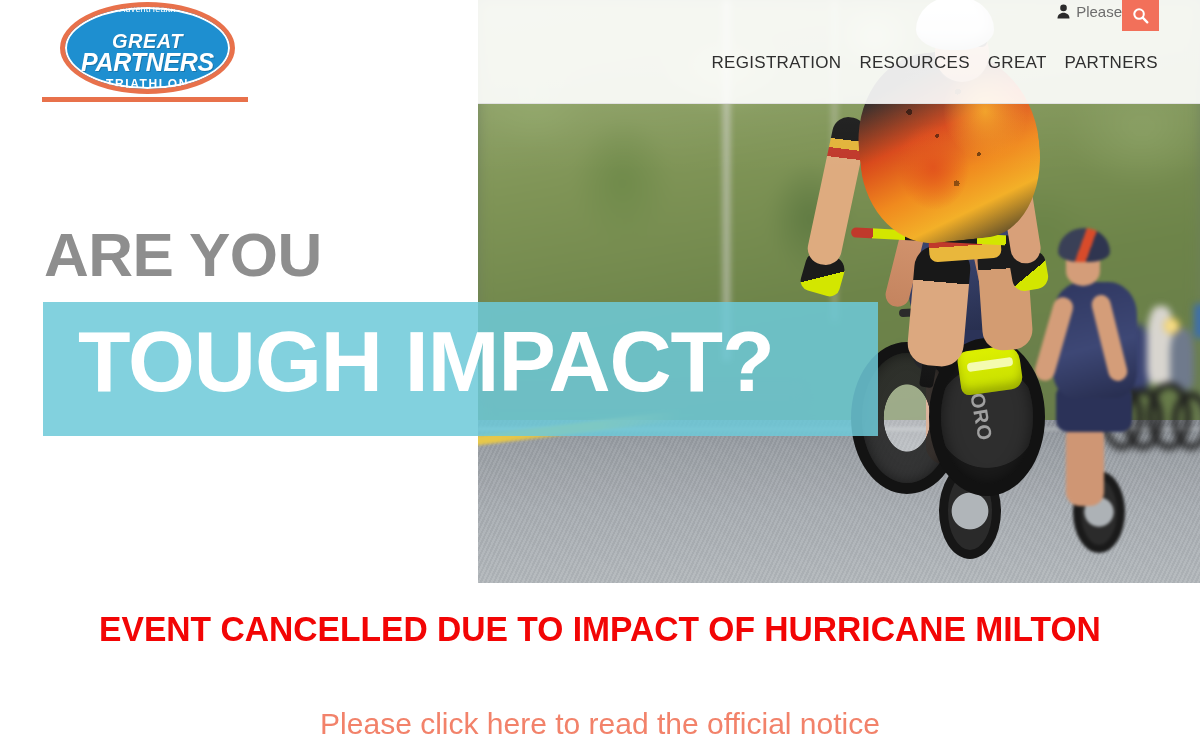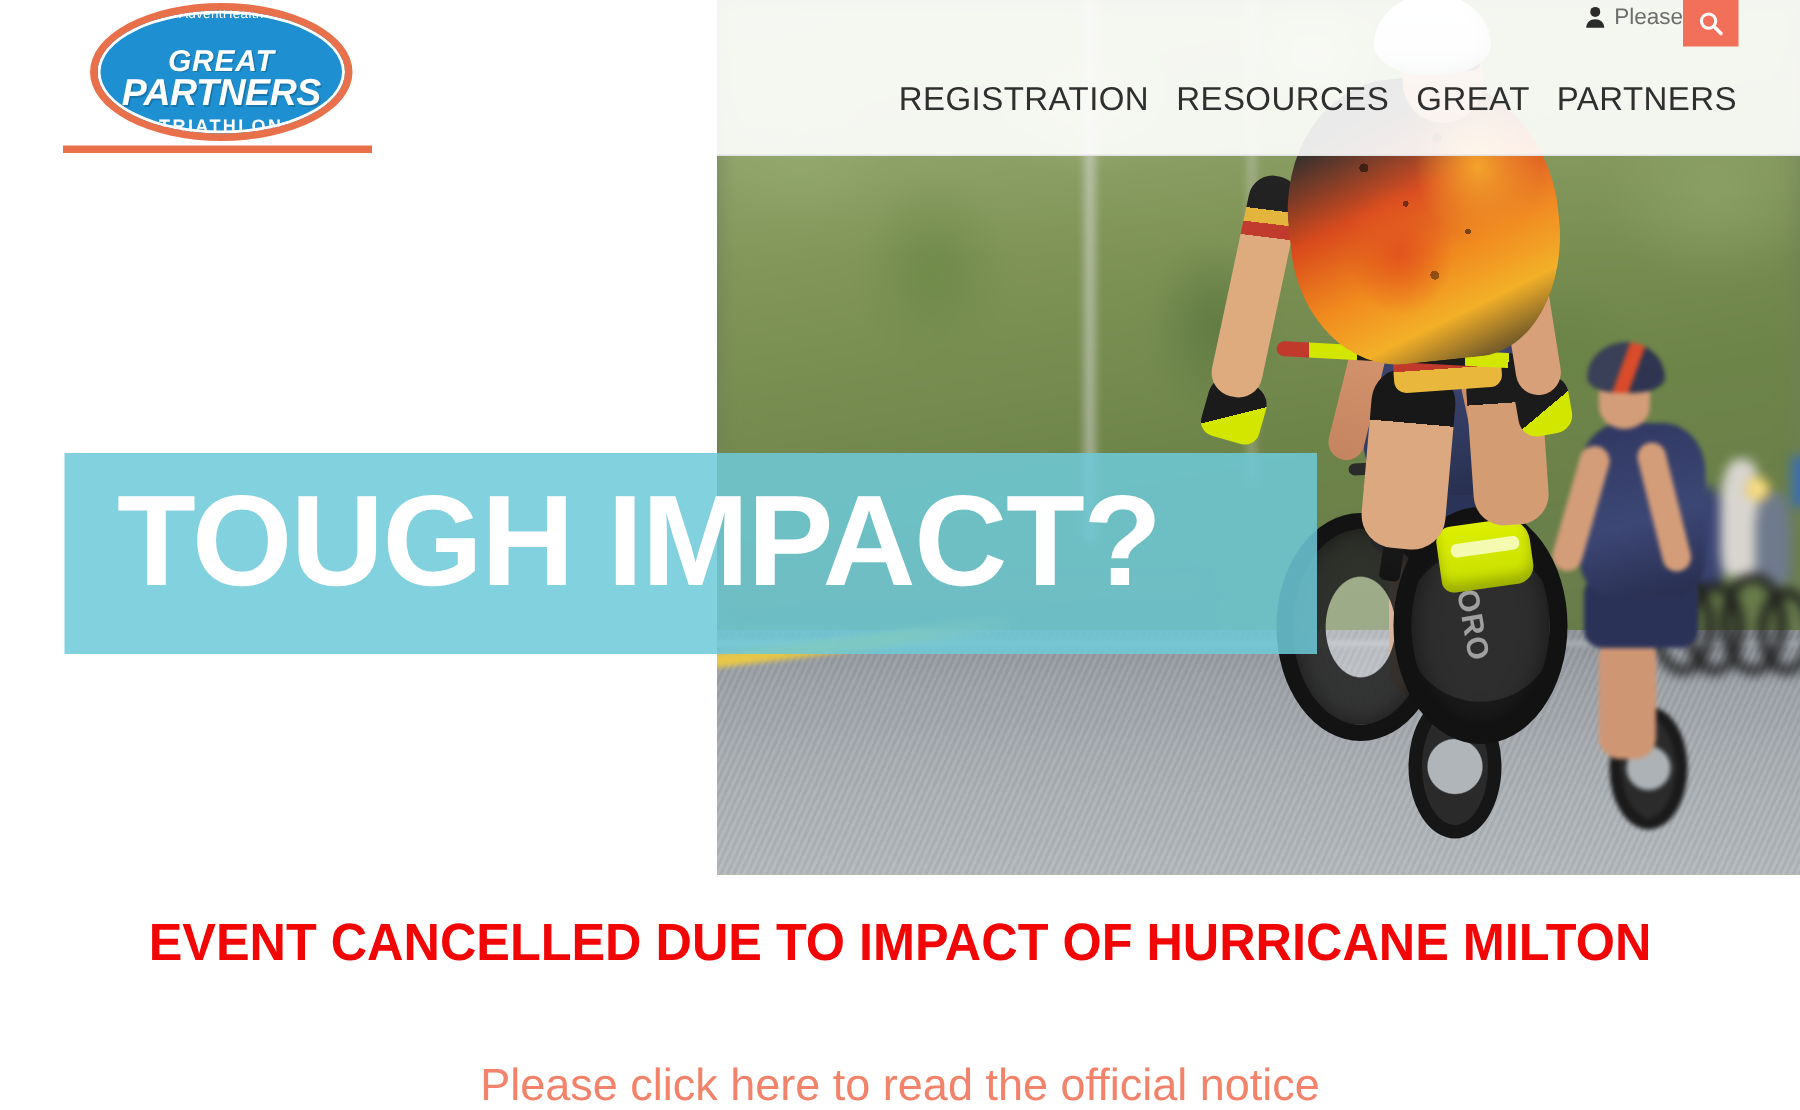--- a/index.html
+++ b/index.html
@@ -320,21 +320,21 @@
     background: #f2705a; display:flex; align-items:center; justify-content:center;
     cursor: pointer; border: none;
   }
   .search-icon { width: 17px; height: 17px; display:block; }
 
   .main-nav {
     position: absolute; right: 42px; top: 53px;
     display: flex; gap: 18px; align-items: baseline;
   }
   .nav-item {
-    font-size: 22px; color: #2f2f2f; letter-spacing: .3px;
+    font-size: 17px; color: #2f2f2f; letter-spacing: .3px;
     cursor: pointer; white-space: nowrap;
   }
 
   
   .hero-kicker {
     position: absolute; left: 44px; top: 224px;
     font-size: 62px; font-weight: bold; color: #8e8e8e;
     letter-spacing: -0.5px; line-height: 1;
   }
   .hero-band {
@@ -480,19 +480,20 @@
     </span>
   </div>
 
   <nav class="main-nav">
     <span class="nav-item">REGISTRATION</span>
     <span class="nav-item">RESOURCES</span>
     <span class="nav-item">GREAT</span>
     <span class="nav-item">PARTNERS</span>
   </nav>
 
+  <div class="hero-kicker">ARE YOU</div>
   <div class="hero-band"></div>
   <div class="hero-headline">TOUGH IMPACT?</div>
 
   <div class="notice">EVENT CANCELLED DUE TO IMPACT OF HURRICANE MILTON</div>
   <div class="notice-link">Please click here to read the official notice</div>
 
 </div>
 
 </body></html>

